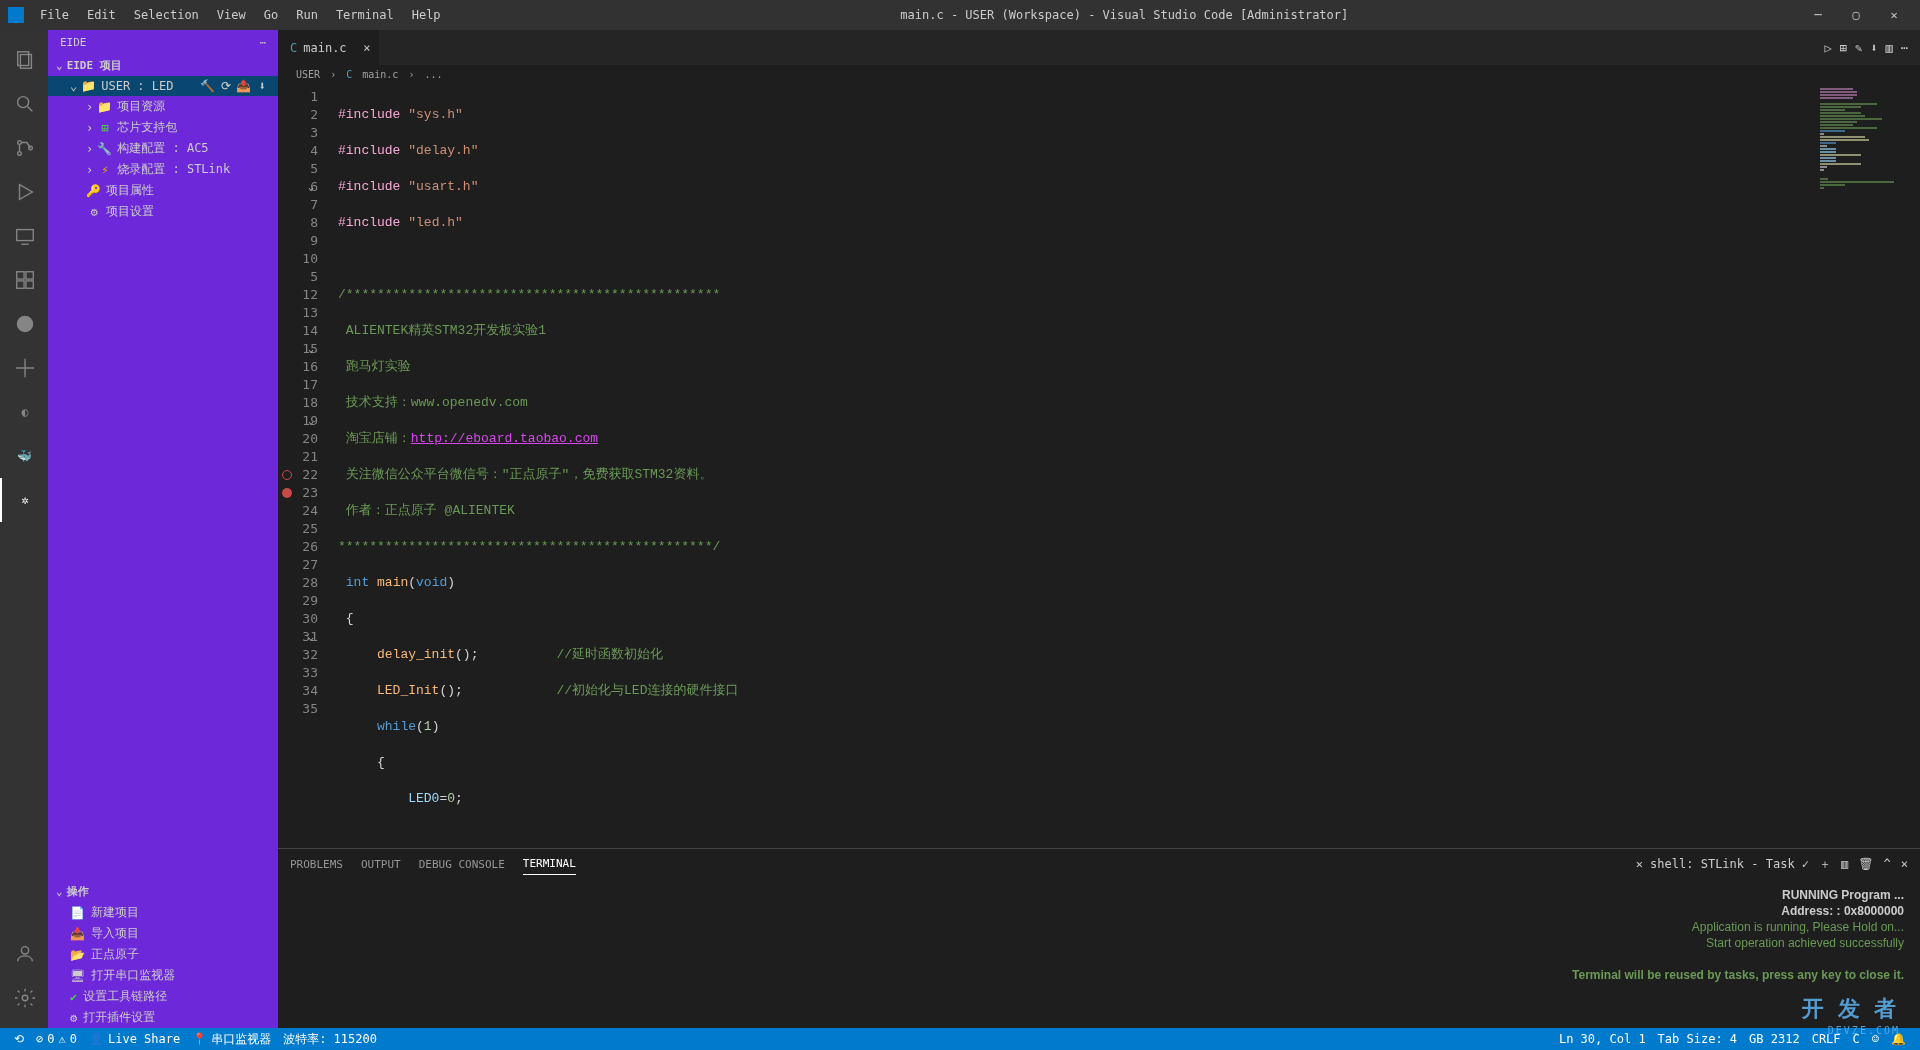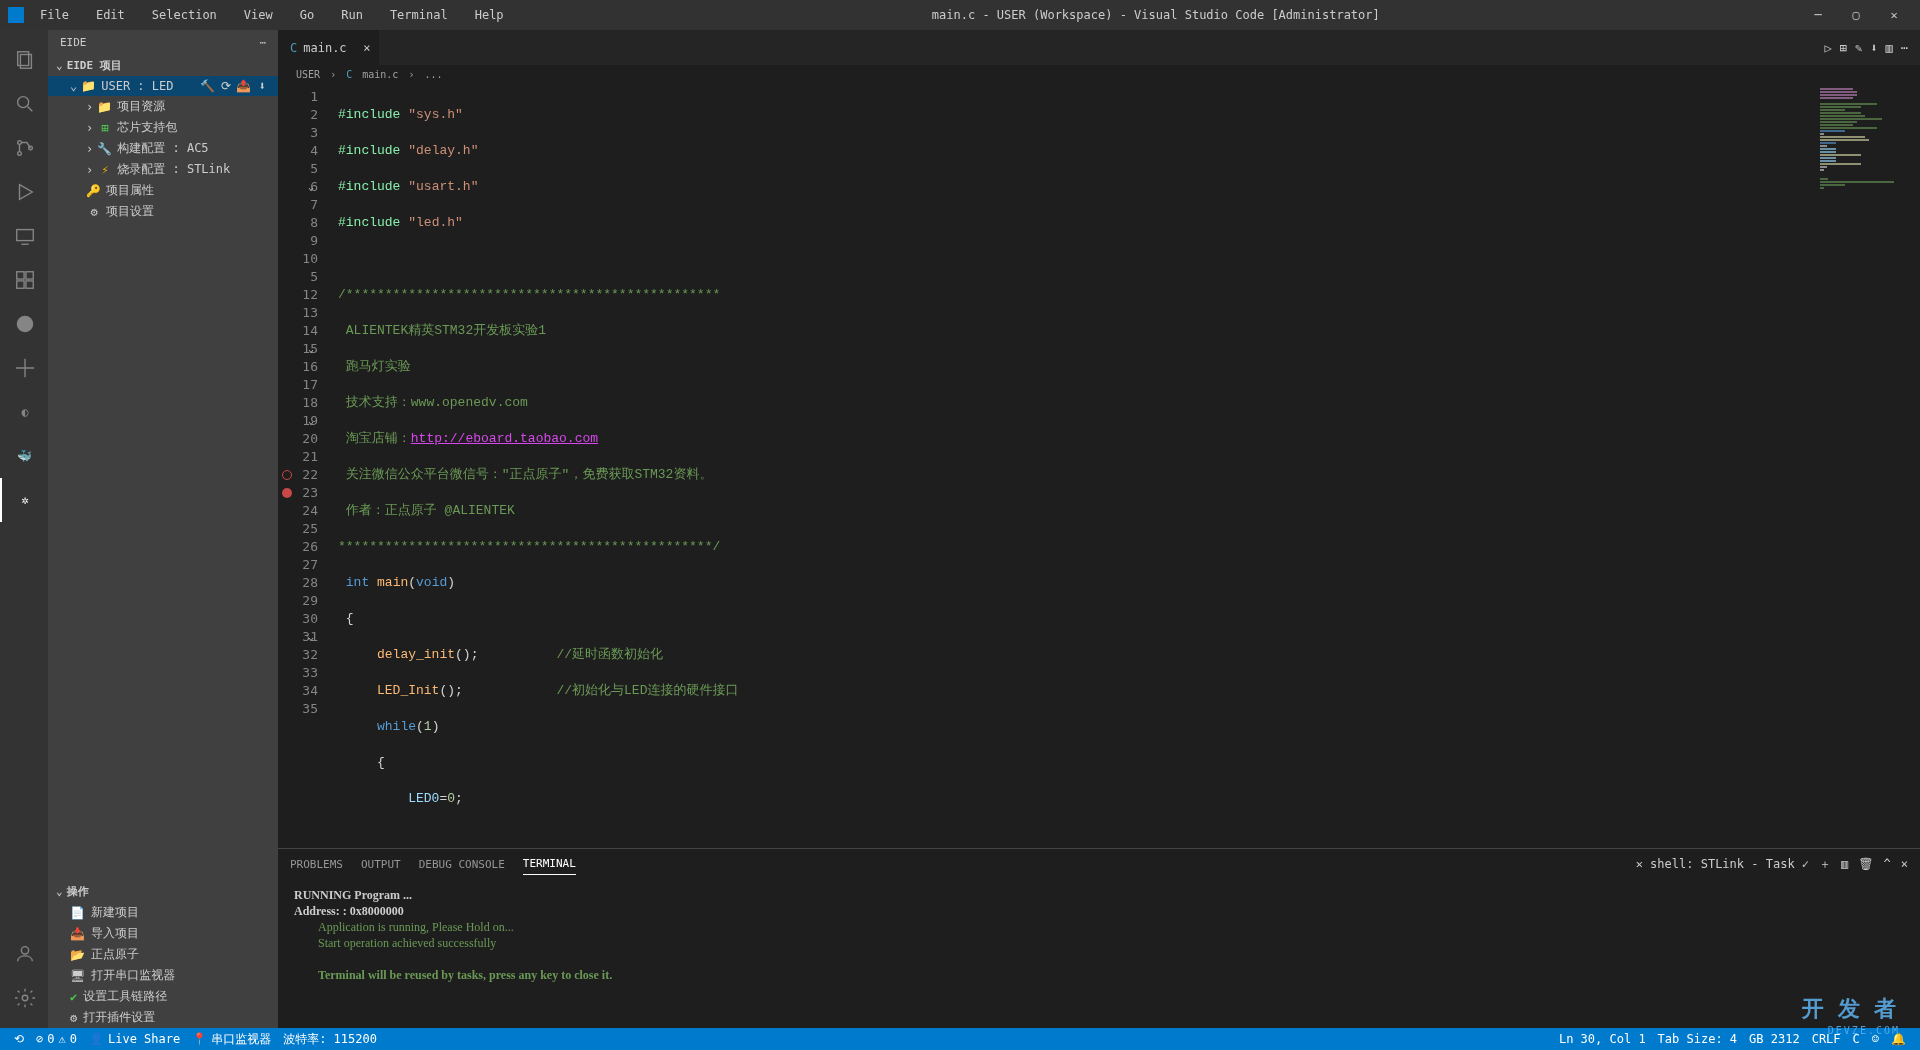--- a/index.html
+++ b/index.html
@@ -17,21 +17,21 @@
   background: #323233;
   display: flex;
   align-items: center;
   padding: 0 8px;
 }
 .title-bar .logo {
   width: 16px; height: 16px;
   background: #007acc;
   margin-right: 8px;
 }
-.menu-bar { display: flex; gap: 11px; justify-content: flex-end; }
+.menu-bar { display: flex; gap: 2px; justify-content: flex-end; }
 .menu-item { padding: 4px 8px; cursor: pointer; }
 .title-center {
   flex: 1;
   text-align: center;
   color: #cccccc;
 }
 .window-controls { display: flex; gap: 2px; }
 .window-btn { width: 36px; height: 28px; display: flex; align-items: center; justify-content: center; color: #ccc; cursor: pointer; }
 
 .main-area { display: flex; height: calc(100% - 52px); }
@@ -50,21 +50,21 @@
   color: #858585;
   cursor: pointer;
   border-left: 2px solid transparent;
 }
 .activity-icon.active { color: #fff; border-left-color: #fff; }
 .activity-icon svg { width: 22px; height: 22px; }
 .activity-bottom { margin-top: auto; margin-bottom: 8px; }
 
 .sidebar {
   width: 230px;
-  background: #404040;
+  background: #6d28d9;
   display: flex;
   flex-direction: column;
 }
 .sidebar-header {
   padding: 6px 12px;
   display: flex;
   justify-content: space-between;
   align-items: center;
   font-size: 11px;
   text-transform: uppercase;
@@ -119,37 +119,37 @@
 .gutter .line-num { display: block; height: 18px; position: relative; }
 .gutter .fold { position: absolute; right: 4px; color: #ccc; font-size: 10px; }
 .bp { position: absolute; left: 4px; width: 10px; height: 10px; border-radius: 50%; background: #c94848; top: 4px; }
 .bp.hollow { background: transparent; border: 1px solid #c94848; }
 .code-content { flex: 1; font-family: Consolas, 'Courier New', monospace; font-size: 13px; line-height: 18px; padding-top: 4px; white-space: pre; }
 .code-line { height: 18px; }
 
 .minimap { position: absolute; right: 14px; top: 0; width: 90px; height: 100%; opacity: 0.6; padding: 4px; }
 .minimap-line { height: 2px; margin-bottom: 1px; }
 
-.tok-include { color: #86efac; }
+.tok-include { color: #f9a8d4; }
 .tok-string { color: #ce9178; }
 .tok-comment { color: #6a9955; }
 .tok-keyword { color: #569cd6; }
 .tok-func { color: #fdba74; }
 .tok-type { color: #569cd6; }
 .tok-num { color: #b5cea8; }
 .tok-var { color: #9cdcfe; }
 .tok-link { color: #d946ef; text-decoration: underline; }
 .tok-punc { color: #d4d4d4; }
 
 .panel { height: 180px; background: #1e1e1e; border-top: 1px solid #444; display: flex; flex-direction: column; }
 .panel-tabs { display: flex; padding: 0 12px; height: 30px; align-items: center; gap: 18px; }
 .panel-tab { font-size: 11px; color: #969696; cursor: pointer; padding: 4px 0; }
 .panel-tab.active { color: #fff; border-bottom: 1px solid #fff; }
 .panel-actions { margin-left: auto; display: flex; align-items: center; gap: 10px; color: #ccc; }
-.terminal-content { flex: 1; padding: 8px 16px; font-family: Liberation Serif, serif; font-size: 12px; line-height: 16px; overflow: auto; }
+.terminal-content { flex: 1; padding: 8px 16px; font-family: Liberation Sans, sans-serif; font-size: 12px; line-height: 16px; overflow: auto; text-align: right; }
 .term-white { color: #cccccc; font-weight: bold; }
 .term-green { color: #6a9955; margin-left: 24px; }
 
 .status-bar {
   height: 22px;
   background: #007acc;
   display: flex;
   align-items: center;
   padding: 0 8px;
   color: #fff;

